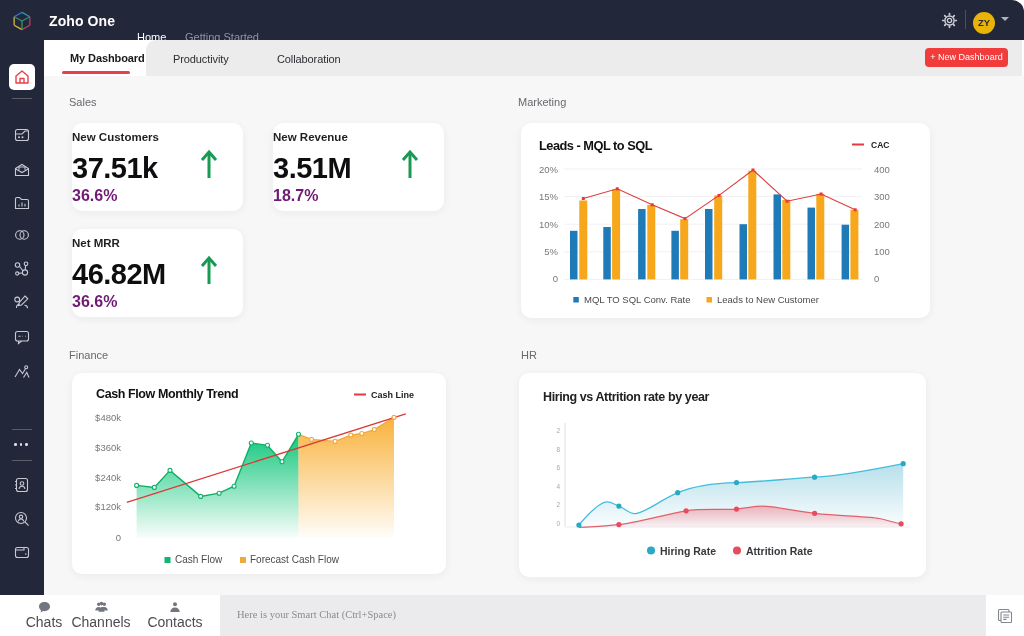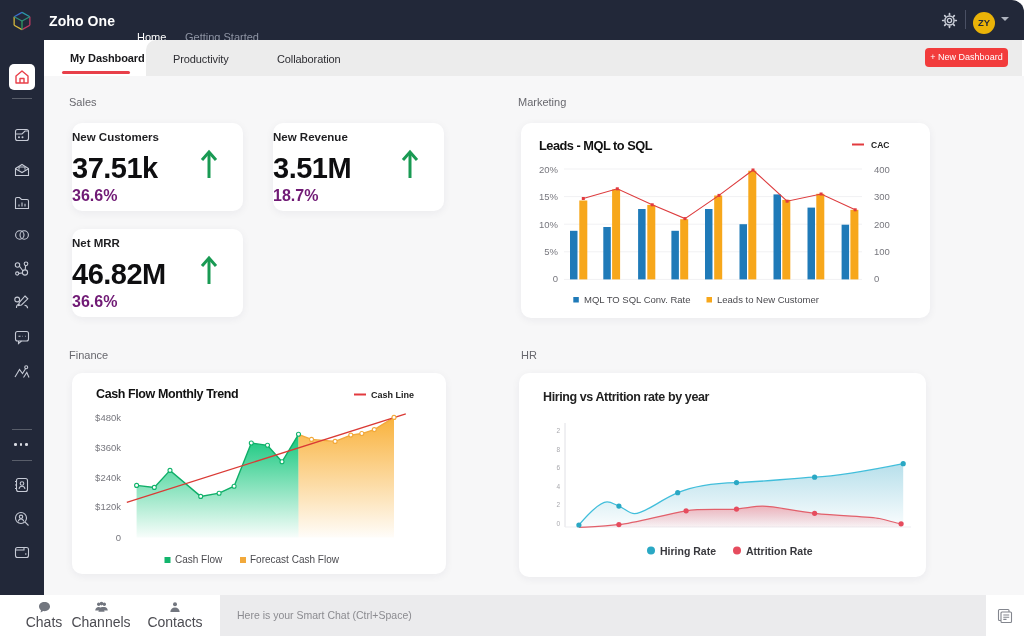--- a/index.html
+++ b/index.html
@@ -45,21 +45,21 @@
 .kpi .num { font-size:29px; font-weight:bold; color:#0e0e10; letter-spacing:-0.5px;
   margin-top:11.5px; line-height:27px; }
 .kpi .arr { position:absolute; right:25px; top:26px; }
 .kpi .pct { font-size:16px; font-weight:bold; color:#701a75; margin-top:5.5px; }
 
 
 #bottombar { position:absolute; left:0; top:595px; width:1024px; height:41px; background:#fff; }
 #bb-left { position:absolute; left:0; top:0; width:220px; height:41px; background:#fff; }
 .bb-item { position:absolute; top:6px; text-align:center; color:#4c4c52; font-size:14px; }
 #bb-input { position:absolute; left:220px; top:0; width:766px; height:41px; background:#ebebed; }
-#bb-input span { position:absolute; left:17px; top:14px; font-size:10.5px; color:#8b8b90; }
+#bb-input span { position:absolute; left:17px; top:14px; font-size:10.5px; color:#8b8b90;font-family:Liberation Serif, serif; }
 #bb-right { position:absolute; left:986px; top:0; width:38px; height:41px; background:#fff; }
 </style>
 </head>
 <body>
 
 <div id="topbar">
   <svg class="abs" style="left:11px;top:10px" width="22" height="22" viewBox="0 0 27 28">
     <g fill="none" stroke-width="1.6" stroke-linejoin="round">
       <path d="M13.5 3 L3.5 8.5" stroke="#3d6fd0"></path>
       <path d="M13.5 3 L23.5 8.5" stroke="#2b9aa8"></path>

